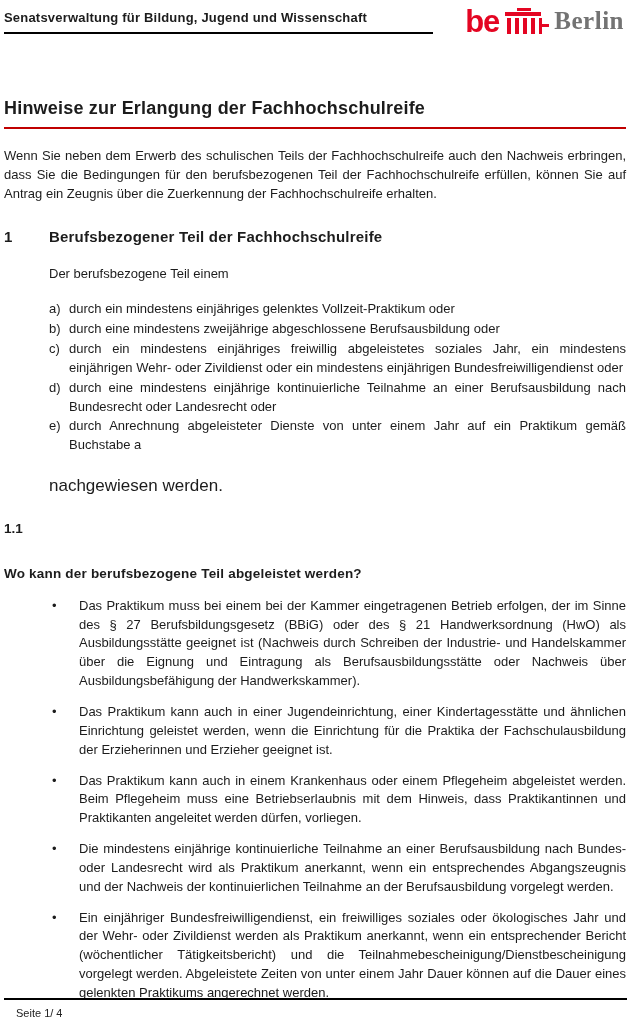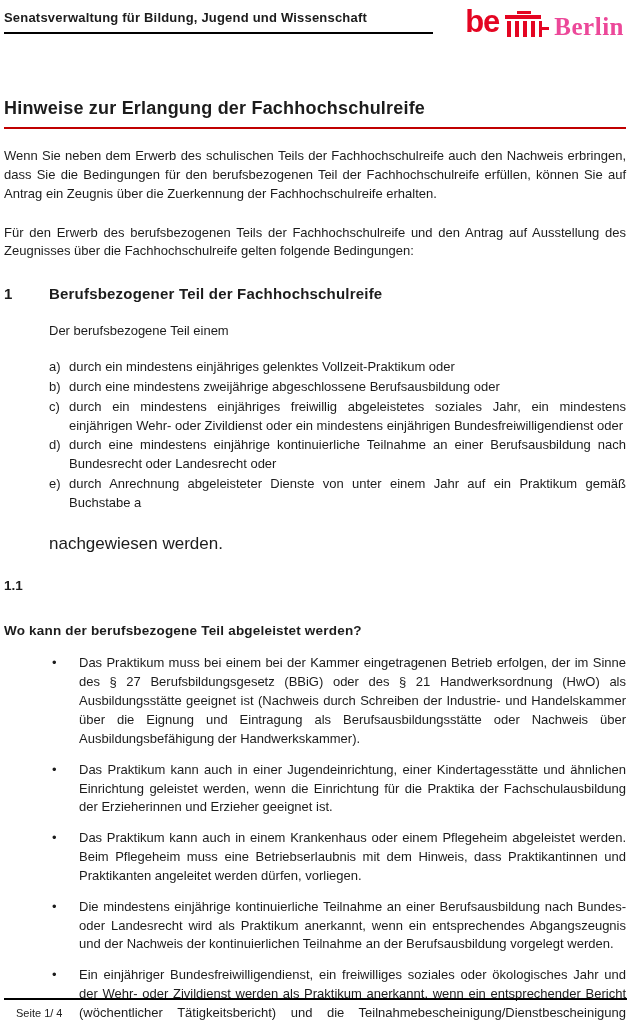--- a/index.html
+++ b/index.html
@@ -11,28 +11,28 @@
     font-family:"Liberation Sans",sans-serif;
     color:#1c1c1c;
     box-sizing:border-box;
     padding:8px 5px 15px 4px;
     overflow:hidden;
   }
   
   .hdr{position:relative;height:64px;}
   .dept{font-size:13px;font-weight:bold;letter-spacing:.2px;padding-top:2px;}
   .dept-rule{width:429px;height:2px;background:#000;margin-top:7px;}
-  .logo{position:absolute;top:0;right:2px;display:flex;align-items:flex-end;}
+  .logo{position:absolute;top:0;right:2px;display:flex;align-items:flex-start;}
   .logo-be{
     color:#e40522;font-weight:bold;font-size:31px;line-height:1;
     letter-spacing:-1px;margin-right:4px;transform:translateY(-2px);
   }
   .gate{display:block;margin-right:5px;}
   .logo-berlin{
-    color:#ec4899;font-weight:bold;font-size:25px;line-height:1;
+    color:#737373;font-weight:bold;font-size:25px;line-height:1;
     font-family:"Liberation Serif",serif;letter-spacing:.5px;
   }
   
   .title{
     margin:26px 0 0 0;font-size:18px;font-weight:bold;letter-spacing:.2px;
   }
   .title-rule{height:2px;background:#c00000;margin-top:8px;width:622px;}
   
   .para{font-size:13px;line-height:1.45;text-align:justify;margin:18px 0 0 0;}
   .sec-head{display:flex;margin-top:24px;align-items:baseline;}
@@ -78,21 +78,20 @@
         </g>
       </svg>
       <span class="logo-berlin">Berlin</span>
     </div>
   </div>
 
   <h1 class="title">Hinweise zur Erlangung der Fachhochschulreife</h1>
   <div class="title-rule"></div>
 
   <p class="para">Wenn Sie neben dem Erwerb des schulischen Teils der Fachhochschulreife auch den Nachweis erbringen, dass Sie die Bedingungen für den berufsbezogenen Teil der Fachhochschulreife erfüllen, können Sie auf Antrag ein Zeugnis über die Zuerkennung der Fachhochschulreife erhalten.</p>
-  <p class="para" style="margin-top:20px;">Für den Erwerb des berufsbezogenen Teils der Fachhochschulreife und den Antrag auf Ausstellung des Zeugnisses über die Fachhochschulreife gelten folgende Bedingungen:</p>
 
   <div class="sec-head">
     <span class="sec-num">1</span>
     <span class="sec-title">Berufsbezogener Teil der Fachhochschulreife</span>
   </div>
 
   <div class="indent">
     <p class="lead">Der berufsbezogene Teil einem</p>
 
     <div class="alpha-list">

